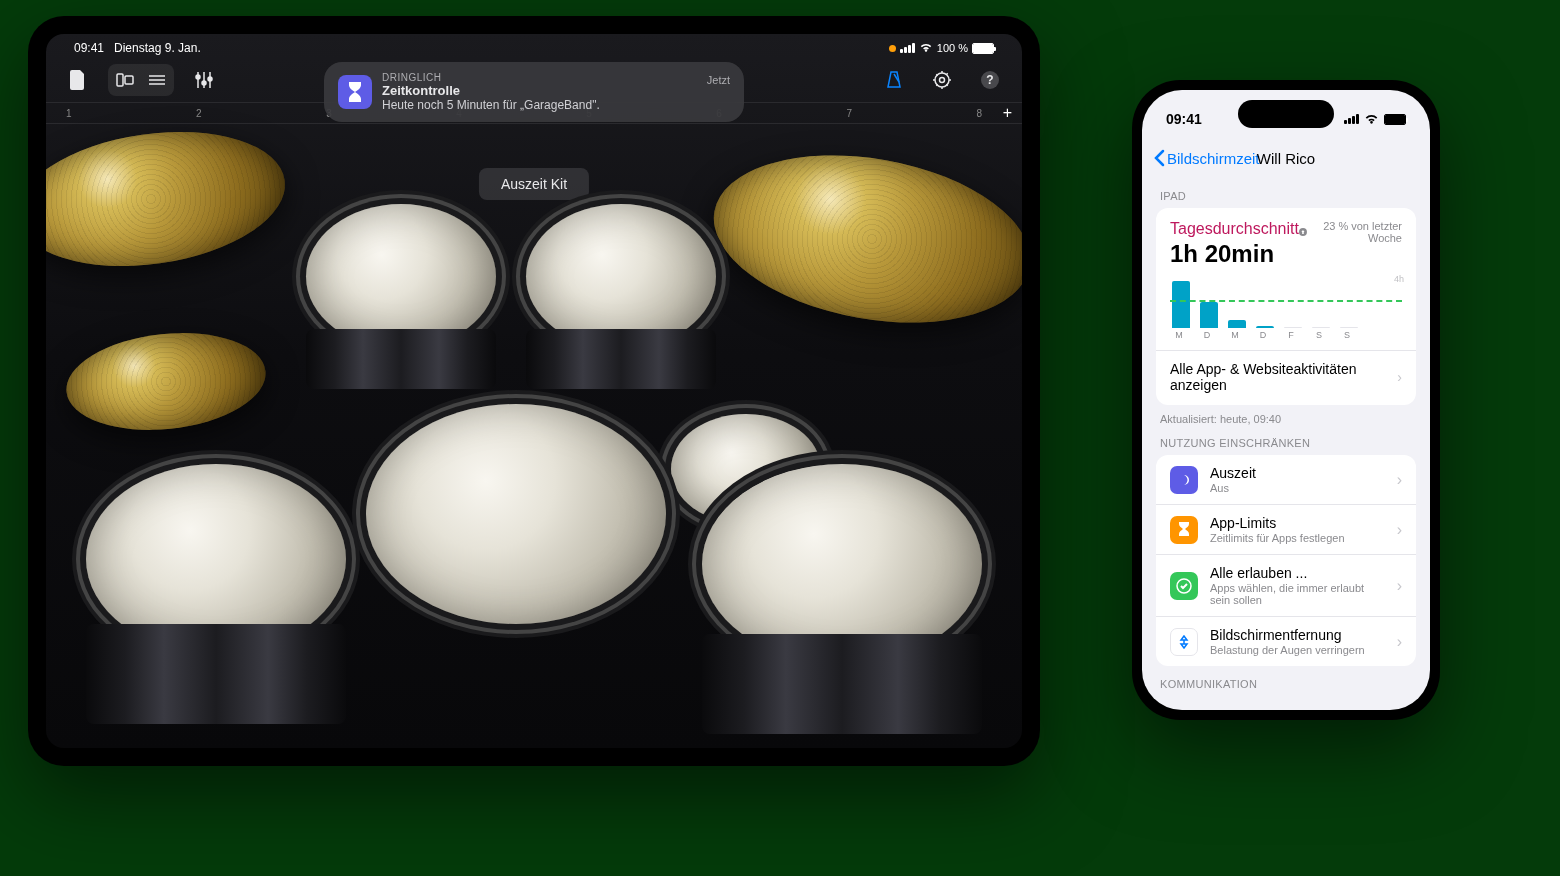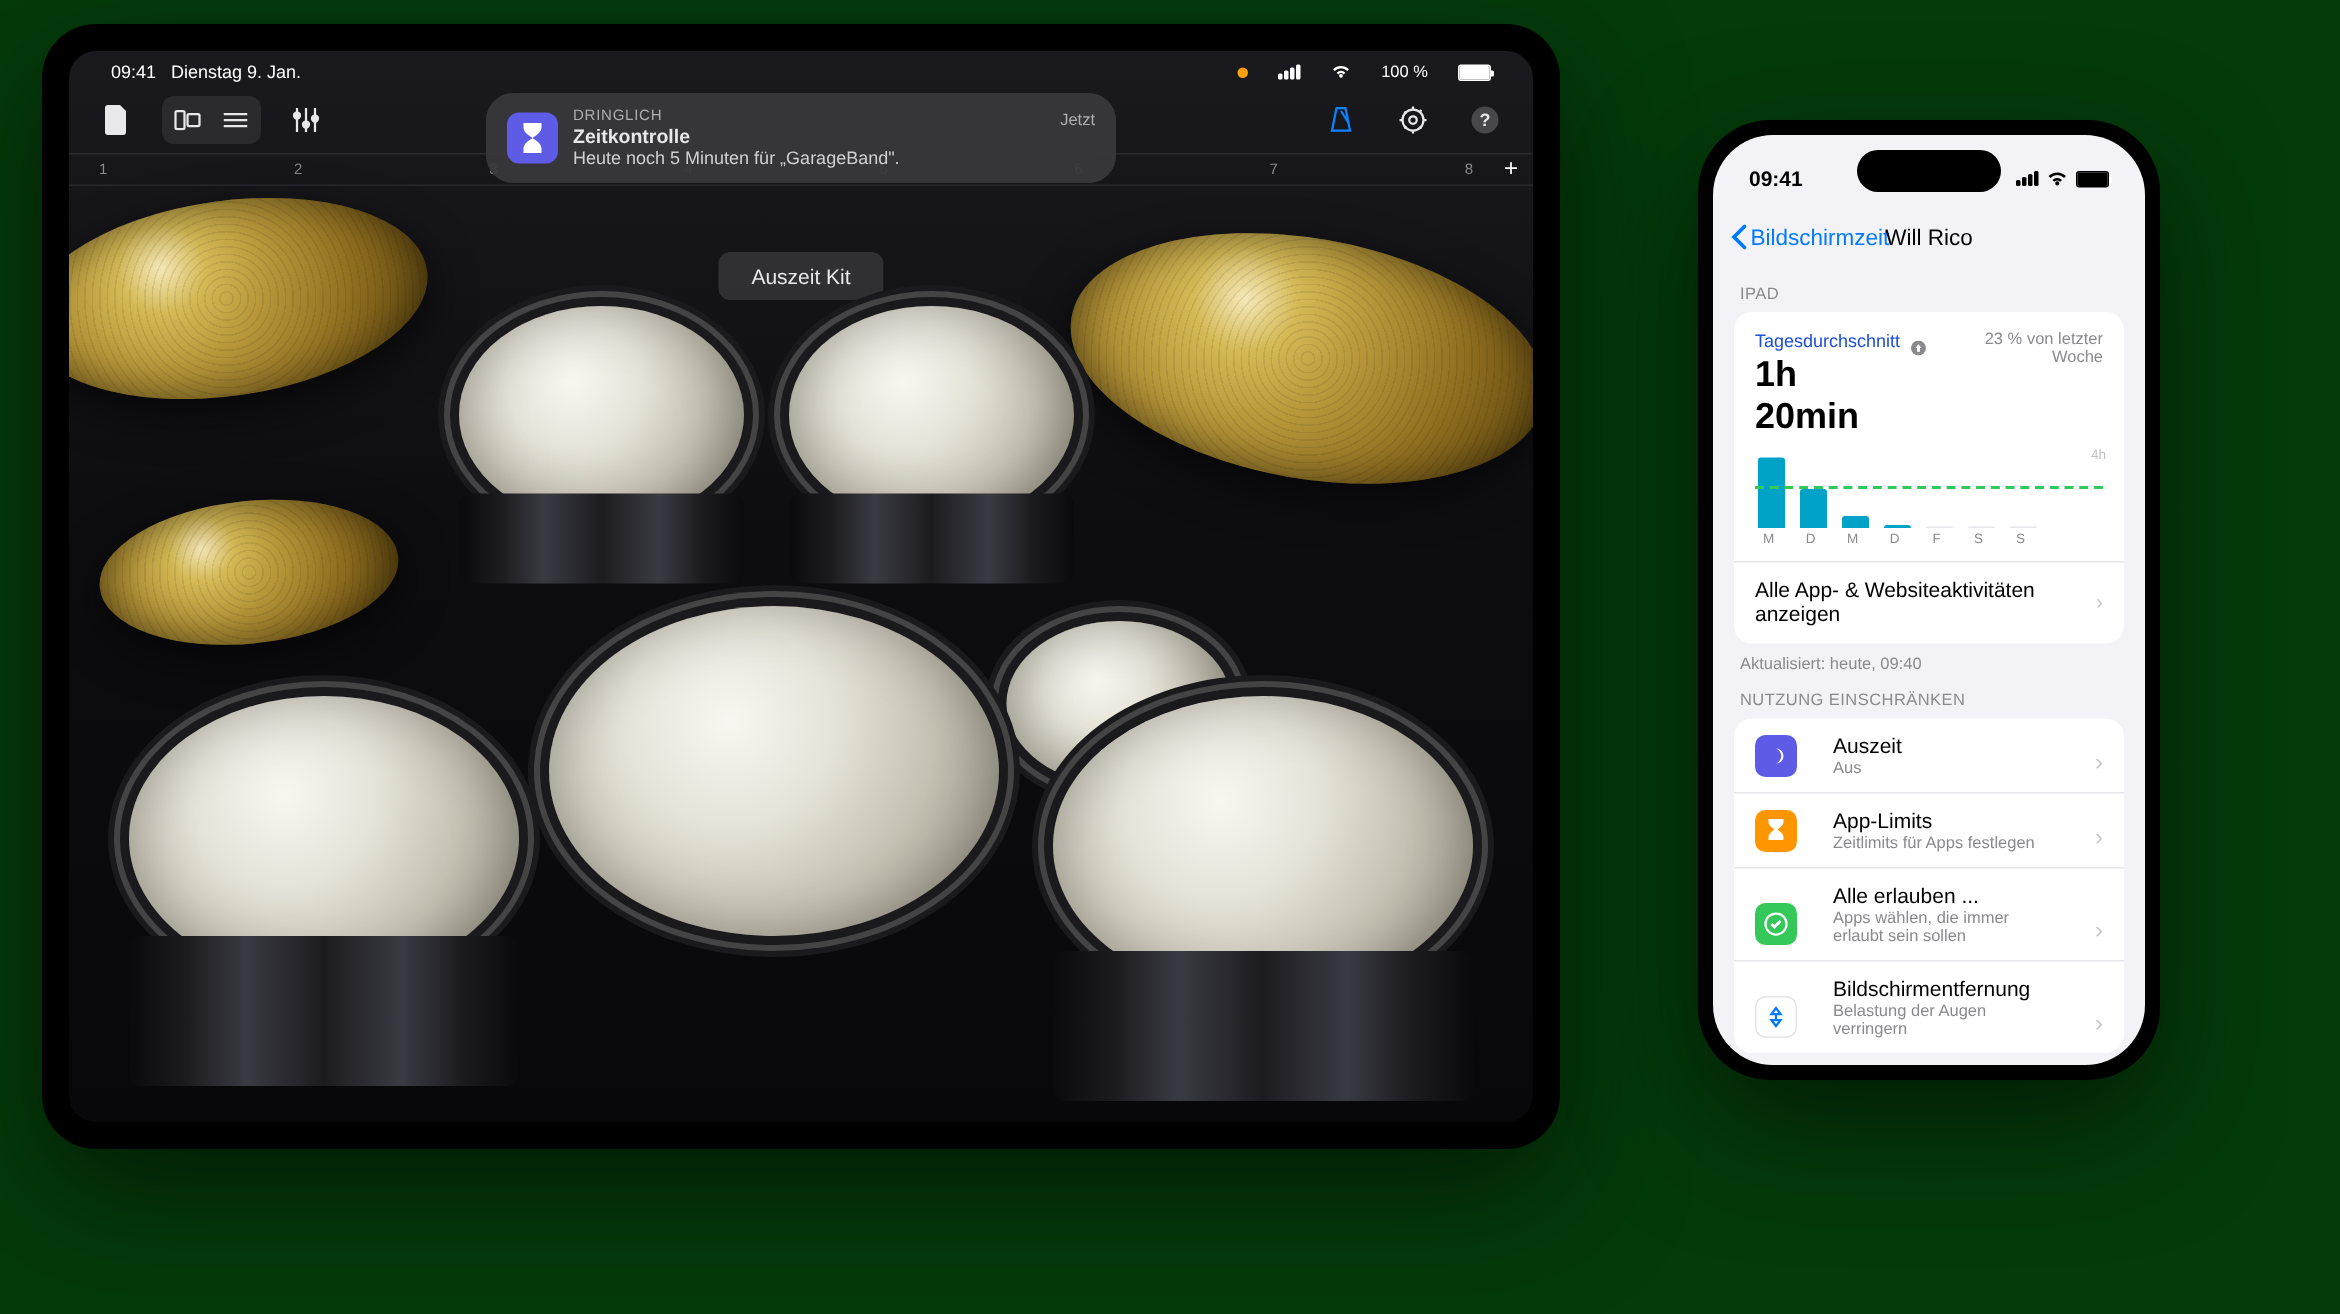--- a/index.html
+++ b/index.html
@@ -5,21 +5,21 @@
 *{margin:0;padding:0;box-sizing:border-box;font-family:-apple-system,BlinkMacSystemFont,"SF Pro Text",sans-serif;-webkit-font-smoothing:antialiased}
 body{width:1560px;height:876px;background:#043b0a;position:relative;overflow:hidden}
 
 
 .ipad{position:absolute;left:28px;top:16px;width:1012px;height:750px;background:#000;border-radius:36px;padding:18px;box-shadow:0 30px 80px rgba(0,0,0,.5)}
 .ipad-screen{width:100%;height:100%;background:linear-gradient(180deg,#1a1a1e 0%,#0d0d10 45%,#08080a 100%);border-radius:18px;overflow:hidden;position:relative}
 
 
 .ipad-status{height:24px;display:flex;align-items:center;justify-content:space-between;padding:4px 28px 0;color:#fff;font-size:12px}
 .ipad-status-left{display:flex;gap:10px;font-weight:500}
-.ipad-status-right{display:flex;align-items:center;gap:20px;font-size:11px}
+.ipad-status-right{display:flex;align-items:center;gap:4px;font-size:11px}
 .dot-orange{width:7px;height:7px;border-radius:50%;background:#ff9f0a}
 .sig-bars{display:flex;gap:1px;align-items:flex-end}
 .sig-bars span{width:3px;background:#fff;border-radius:1px}
 .sig-bars span:nth-child(1){height:4px}.sig-bars span:nth-child(2){height:6px}.sig-bars span:nth-child(3){height:8px}.sig-bars span:nth-child(4){height:10px}
 .wifi-ico{width:14px;height:10px}
 .battery{width:22px;height:11px;border:1px solid #fff;border-radius:2px;position:relative}
 .battery::after{content:"";position:absolute;right:-3px;top:3px;width:2px;height:4px;background:#fff;border-radius:0 1px 1px 0}
 .battery-fill{background:#fff;height:100%;border-radius:1px}
 
 
@@ -78,41 +78,41 @@
 
 .iph-nav{height:40px;display:flex;align-items:center;padding:0 12px;position:relative}
 .back-link{color:#007aff;font-size:15px;display:flex;align-items:center;gap:2px}
 .nav-title{position:absolute;left:50%;transform:translateX(-50%);font-size:15px;font-weight:400}
 
 
 .iph-content{flex:1;overflow:hidden;padding:0 14px}
 .sect-header{font-size:11px;color:#8a8a8e;text-transform:uppercase;padding:12px 4px 6px;letter-spacing:.3px}
 .card{background:#fff;border-radius:12px;padding:12px 14px}
 .avg-row{display:flex;justify-content:space-between;align-items:flex-start;margin-bottom:8px}
-.avg-label{font-size:12px;color:#1d4ed8}
+.avg-label{font-size:16px;color:#be185d}
 .avg-val{font-size:24px;font-weight:600;margin-top:2px}
 .avg-change{font-size:11px;color:#8a8a8e;text-align:right;display:flex;align-items:center;gap:3px}
 
 
 .chart{height:64px;position:relative;margin:4px 0}
 .chart-line{position:absolute;left:0;right:0;top:38%;border-top:2px dashed #34c759}
 .chart-bars{display:flex;gap:10px;align-items:flex-end;height:52px;padding:0 2px}
 .chart-bars div{flex:1;background:#00a2c7;border-radius:2px 2px 0 0;max-width:18px}
 .chart-labels{display:flex;gap:10px;font-size:9px;color:#8a8a8e;margin-top:2px}
 .chart-labels span{flex:1;text-align:center;max-width:18px}
 .chart-4h{position:absolute;right:-2px;top:-2px;font-size:9px;color:#c0c0c4}
 
 .divider{height:1px;background:#e5e5ea;margin:10px -14px 0}
 .link-row{display:flex;align-items:center;justify-content:space-between;padding-top:10px;font-size:14px}
 .chev{color:#c7c7cc}
 .update-txt{font-size:11px;color:#8a8a8e;padding:8px 4px 0}
 
 
 .list{background:#fff;border-radius:12px;overflow:hidden}
-.list-row{display:flex;align-items:flex-end;gap:24px;padding:10px 14px;border-bottom:1px solid #e5e5ea;position:relative}
+.list-row{display:flex;align-items:center;gap:12px;padding:10px 14px;border-bottom:1px solid #e5e5ea;position:relative}
 .list-row:last-child{border-bottom:none}
 .row-icon{width:28px;height:28px;border-radius:7px;display:flex;align-items:center;justify-content:center;flex-shrink:0}
 .row-txt{flex:1;min-width:0}
 .row-title{font-size:14px}
 .row-sub{font-size:11px;color:#8a8a8e;margin-top:1px}
 .ic-purple{background:#5e5ce6}.ic-orange{background:#ff9500}.ic-green{background:#34c759}
 
 svg{display:block}
 </style>
 </head>

